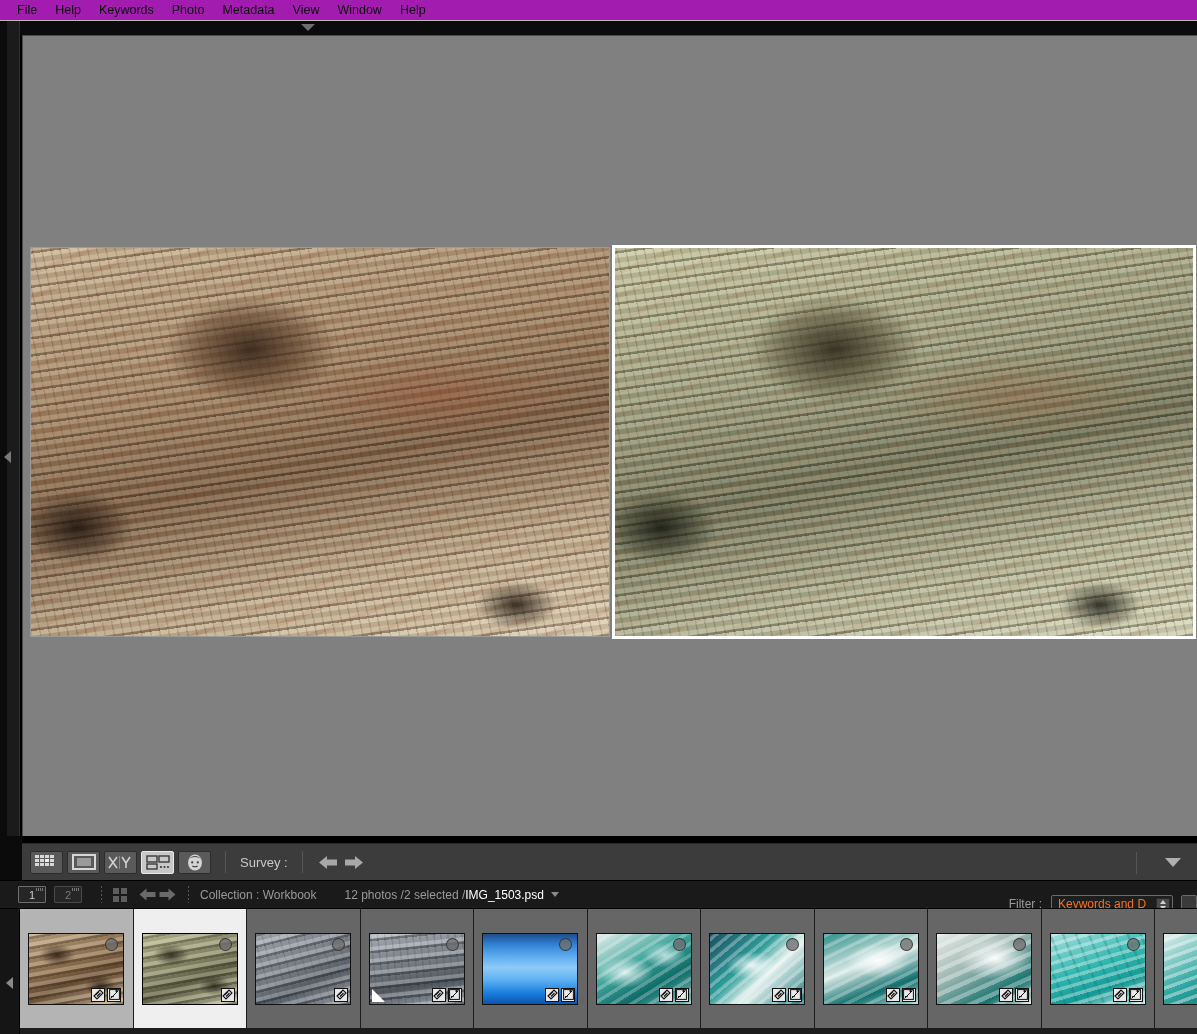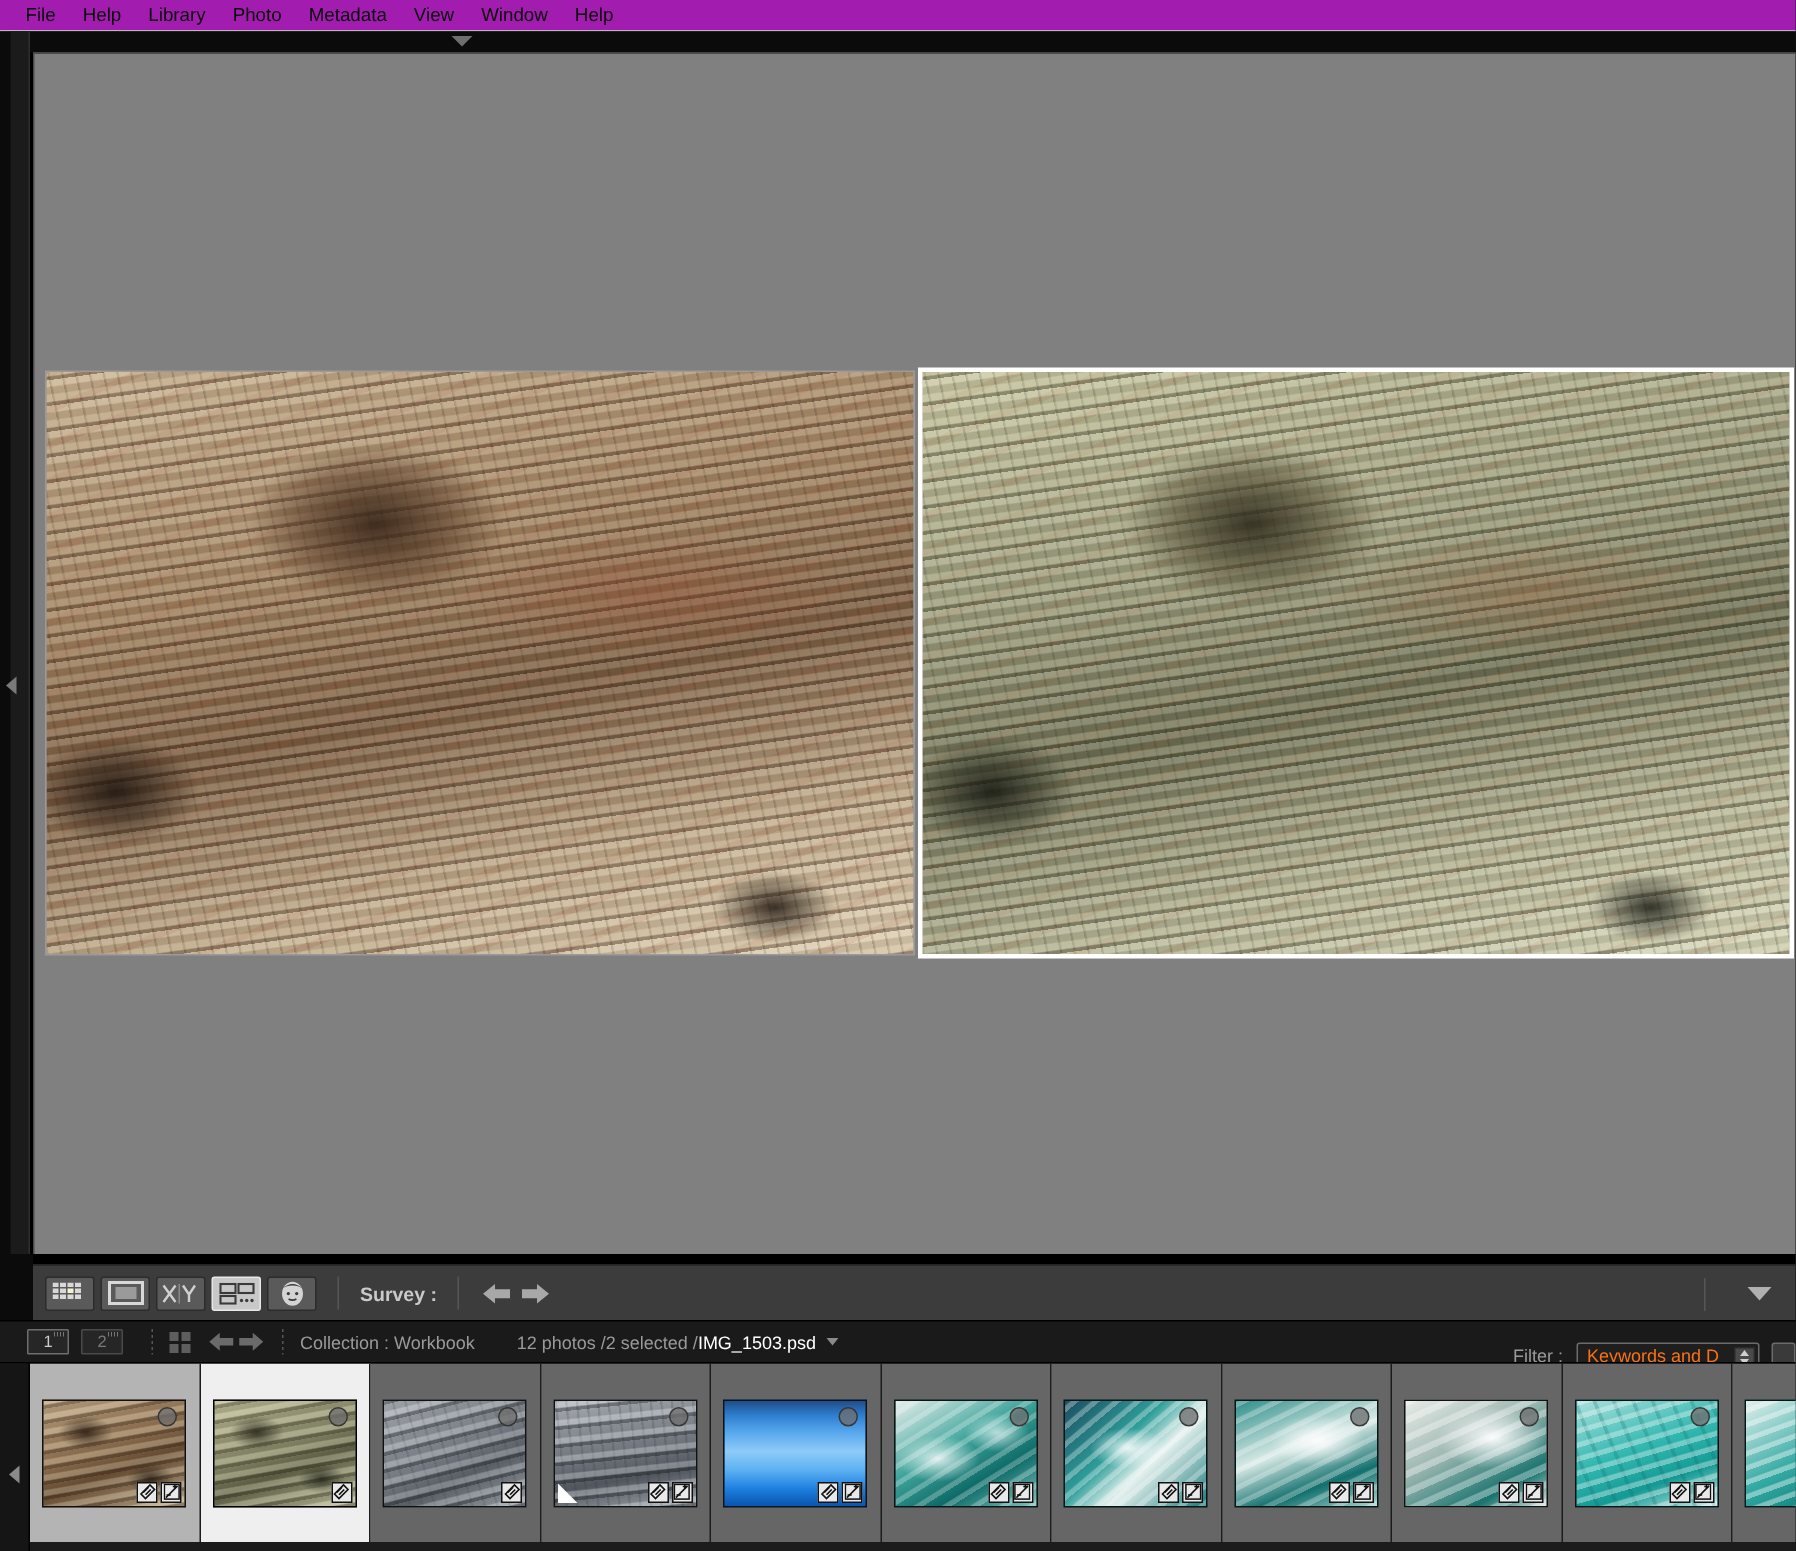--- a/index.html
+++ b/index.html
@@ -167,21 +167,20 @@
   
   #toolbar {
     position: absolute;
     top: 822px; left: 22px;
     width: 1175px; height: 37px;
     background: #3c3c3c;
     border-top: 1px solid #2a2a2a;
     display: flex;
     align-items: center;
     padding-left: 8px;
-    font-weight: bold;
   }
   #toolbar-left-black {
     position: absolute;
     top: 815px; left: 0;
     width: 22px; height: 44px;
     background: #0b0b0b;
   }
 
   .vm-group { display: flex; gap: 4px; align-items: center; }
   .vm-btn {
@@ -478,21 +477,21 @@
       repeating-linear-gradient(-20deg, rgba(255,255,255,.4) 0 3px, rgba(0,0,0,0) 4px 9px),
       linear-gradient(150deg,#e2efec,#34aaa4 48%,#0f7f7b 80%);
   }
 </style>
 </head>
 <body>
 
 <div id="menubar">
   <div class="menu-item">File</div>
   <div class="menu-item">Help</div>
-  <div class="menu-item">Library</div>
+  <div class="menu-item">Keywords</div>
   <div class="menu-item">Photo</div>
   <div class="menu-item">Metadata</div>
   <div class="menu-item">View</div>
   <div class="menu-item">Window</div>
   <div class="menu-item">Help</div>
 </div>
 
 <div id="app">
 
   <div id="left-gutter">

